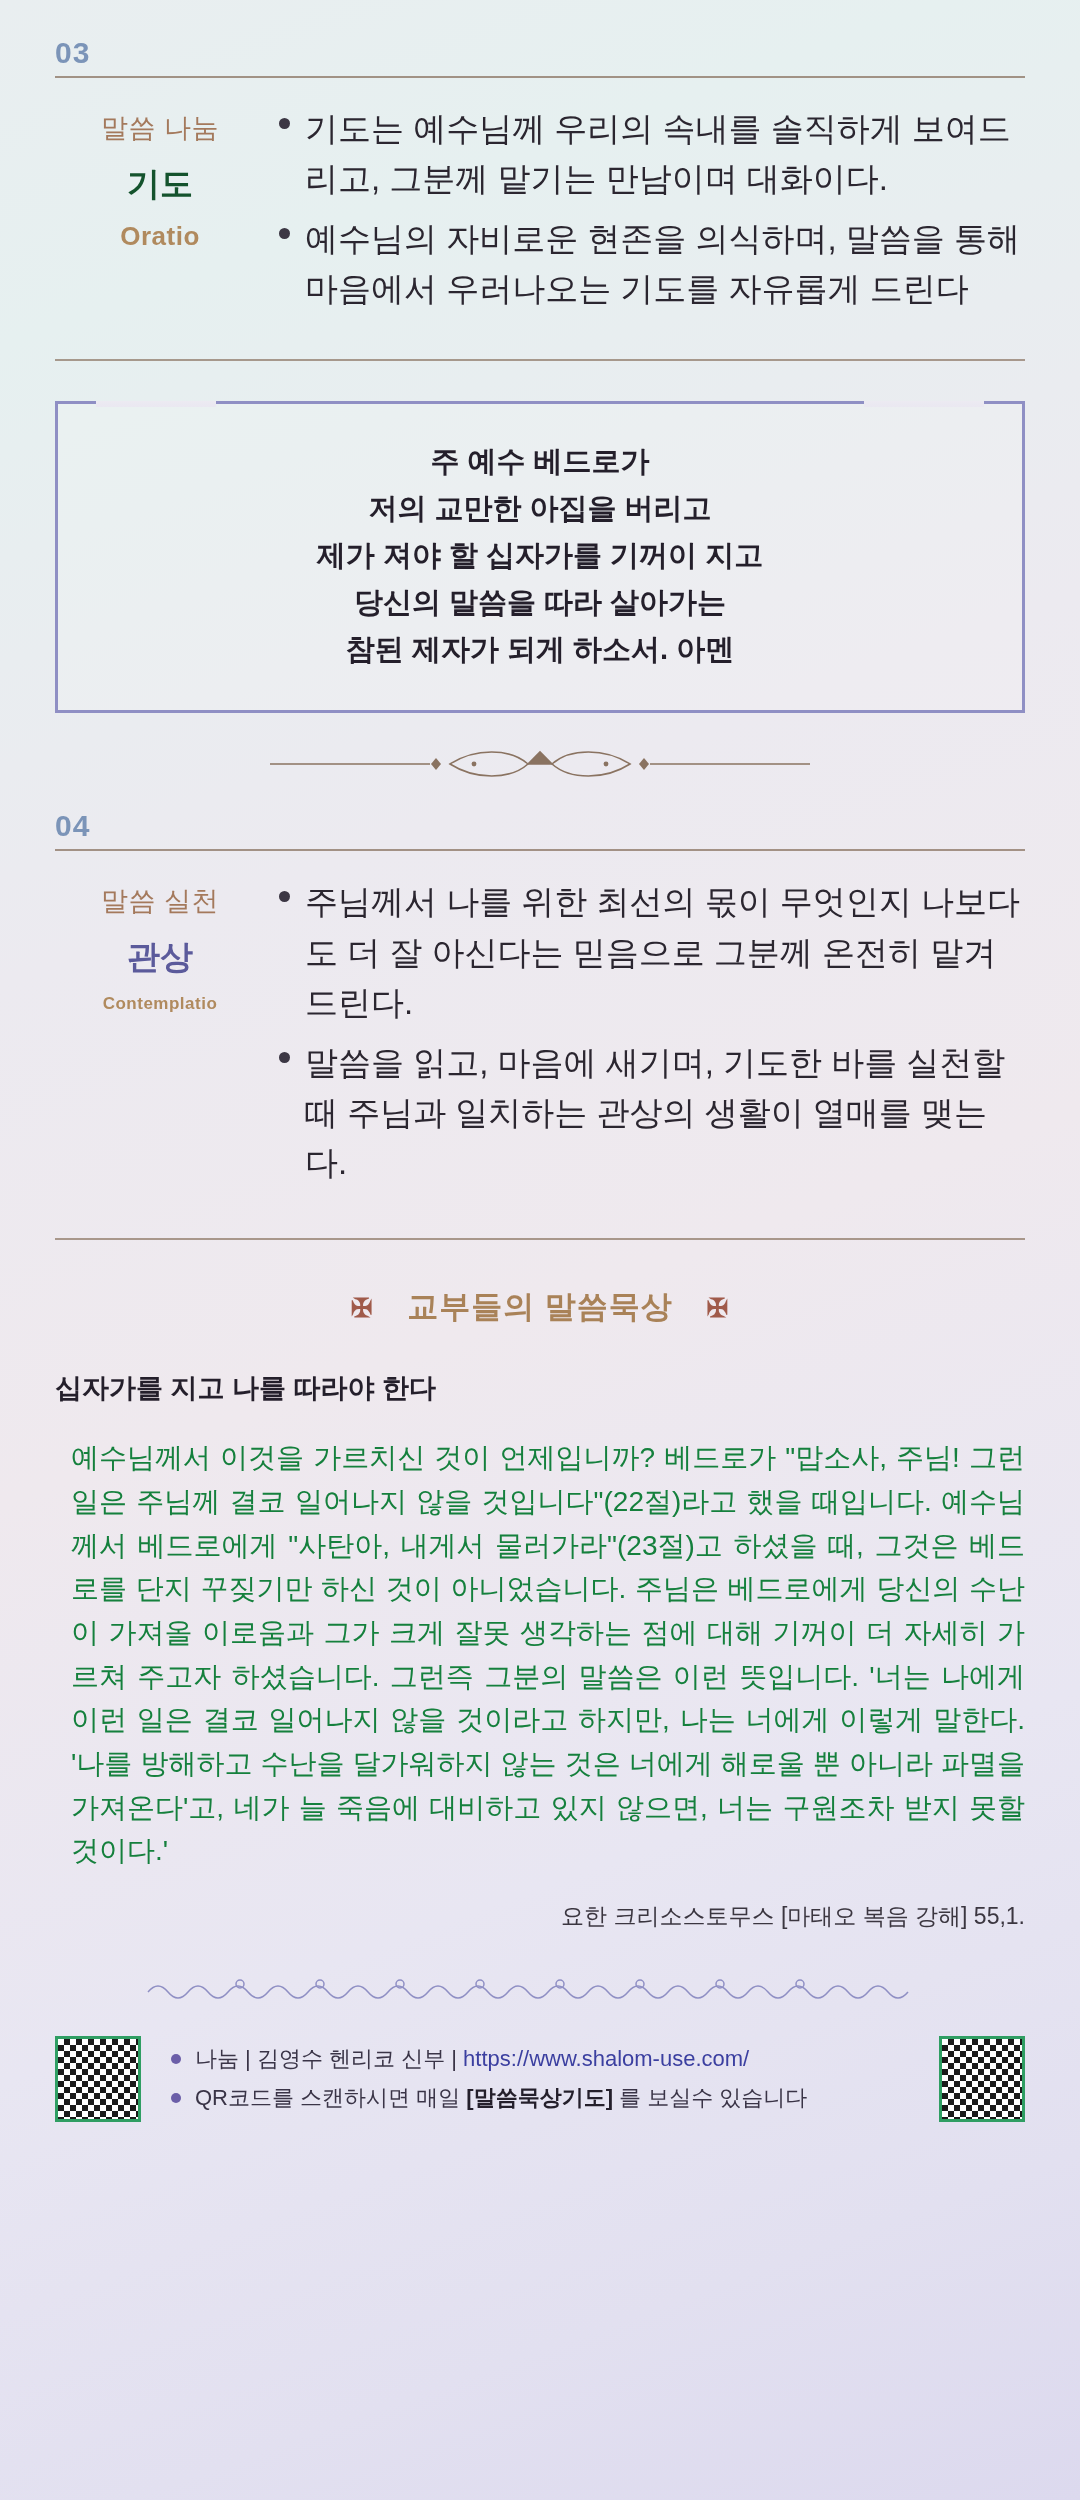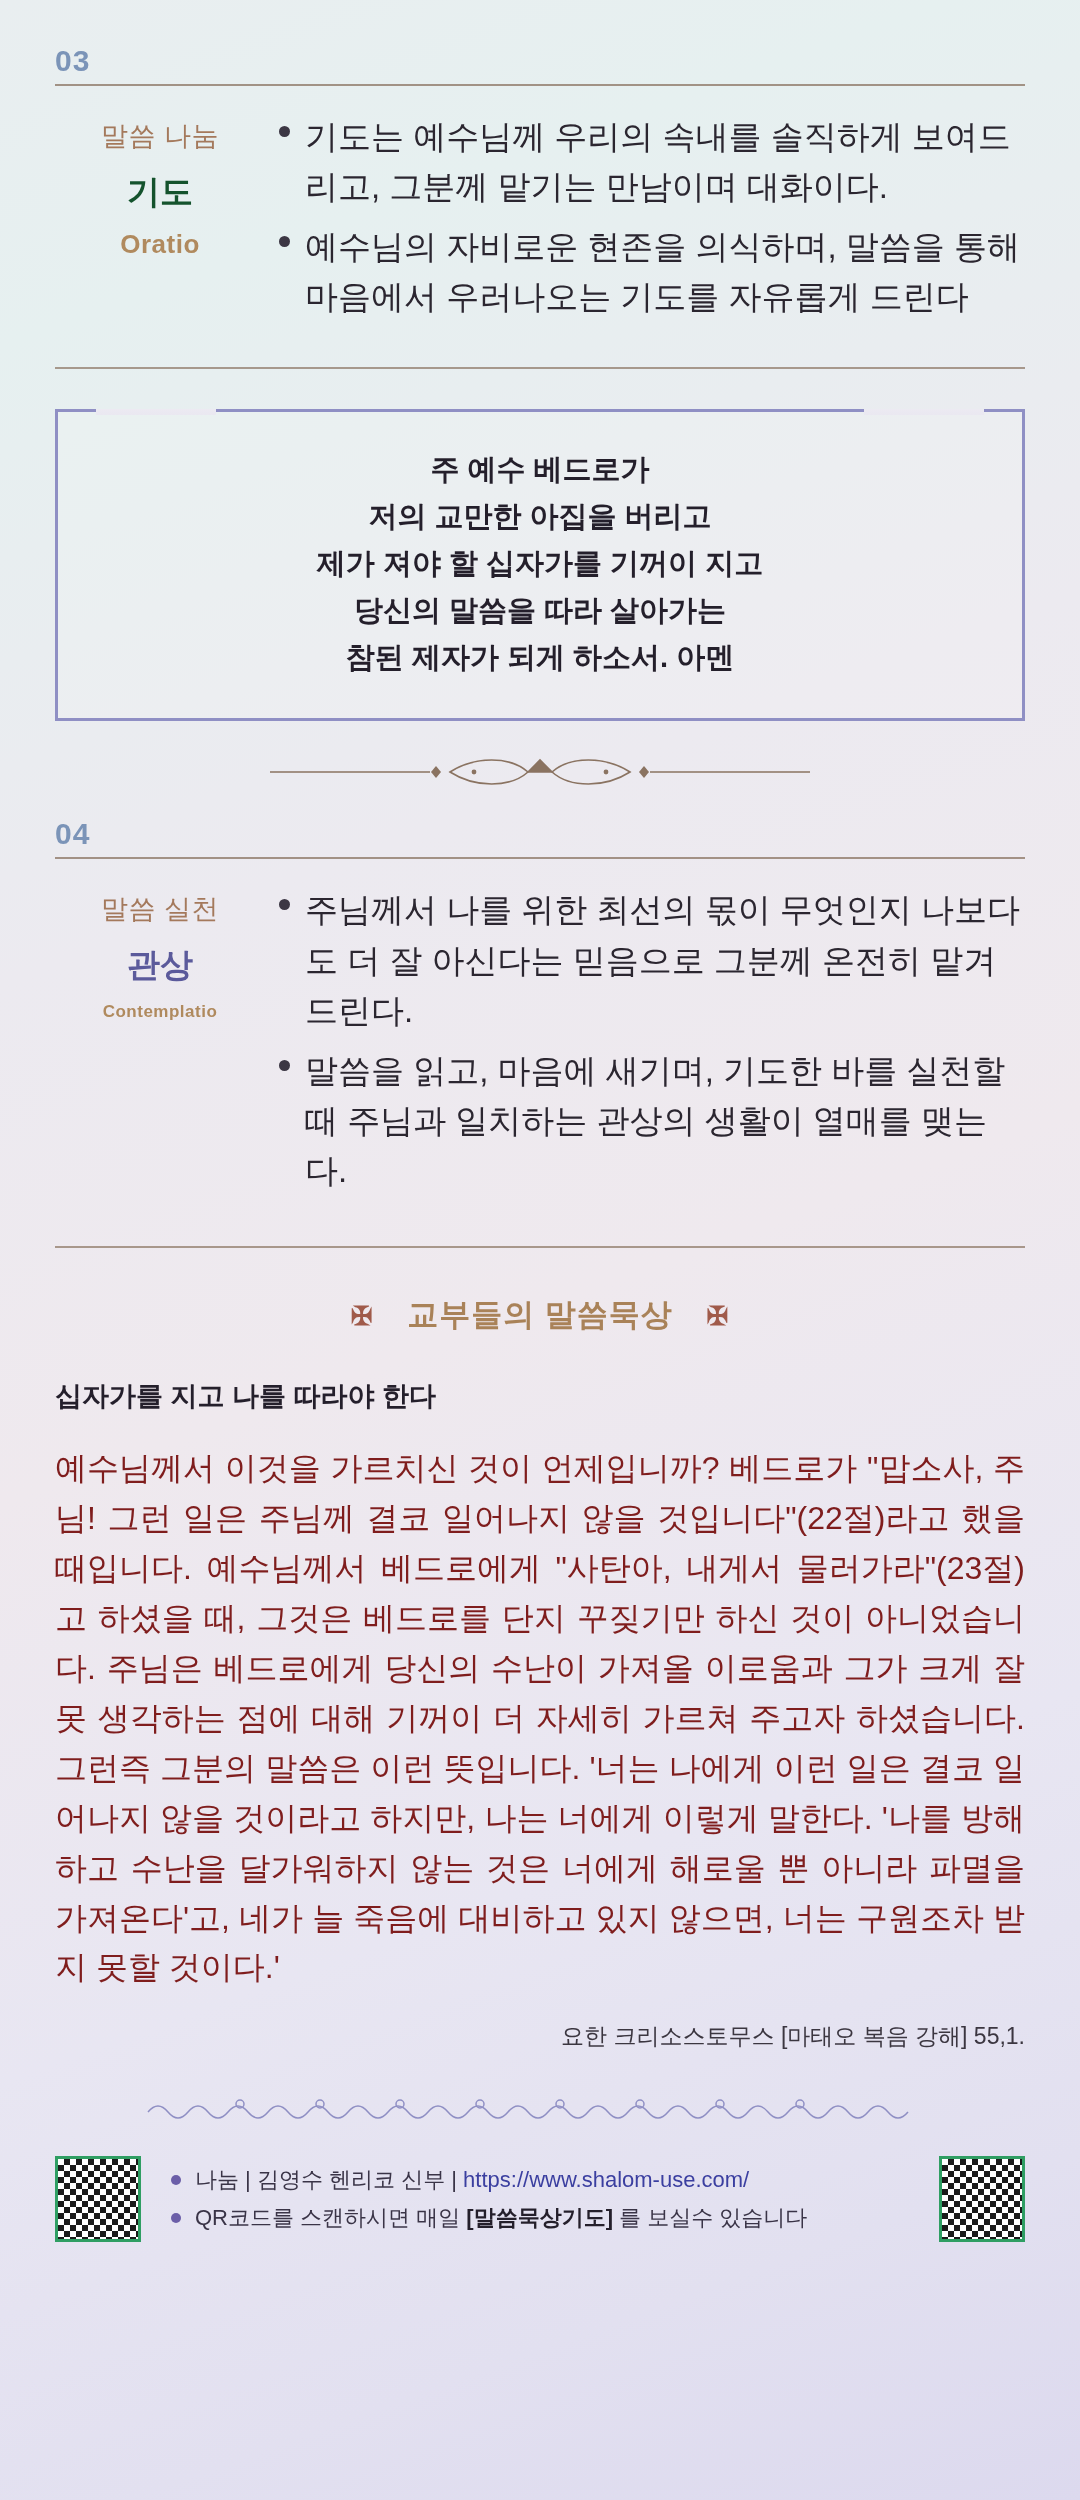--- a/index.html
+++ b/index.html
@@ -13,21 +13,21 @@
     background: linear-gradient(160deg, #e9eef0 0%, #e6f0f0 12%, #eceaf0 34%, #efe9ee 52%, #e8e6f2 72%, #e2e0f0 88%, #dcd9ee 100%);
     position: relative;
     overflow: hidden;
     color: #2e2a33;
   }
   .page {
     position: relative;
     width: 1080px;
     height: 1824px;
     box-sizing: border-box;
-    padding: 8px 55px;
+    padding: 0 55px;
   }
 
   
   .sec-num {
     font-size: 30px;
     font-weight: bold;
     color: #7b94b8;
     letter-spacing: 1px;
   }
   .rule {
@@ -149,25 +149,26 @@
   }
   .fathers-head .cross { color: #a05a4a; font-size: 26px; }
 
   .fathers-sub {
     font-size: 27px;
     font-weight: bold;
     color: #241f2b;
     margin-top: 42px;
   }
   .fathers-body {
-    font-size: 32px;
+    font-size: 28px;
     line-height: 1.56;
-    color: #7f1d1d;
+    color: #15803d;
     margin-top: 30px;
     text-align: justify;
+    margin-left: 16px;
   }
   .fathers-src {
     text-align: right;
     font-size: 23px;
     color: #3b3640;
     margin-top: 28px;
   }
 
   
   .foot-orn {

